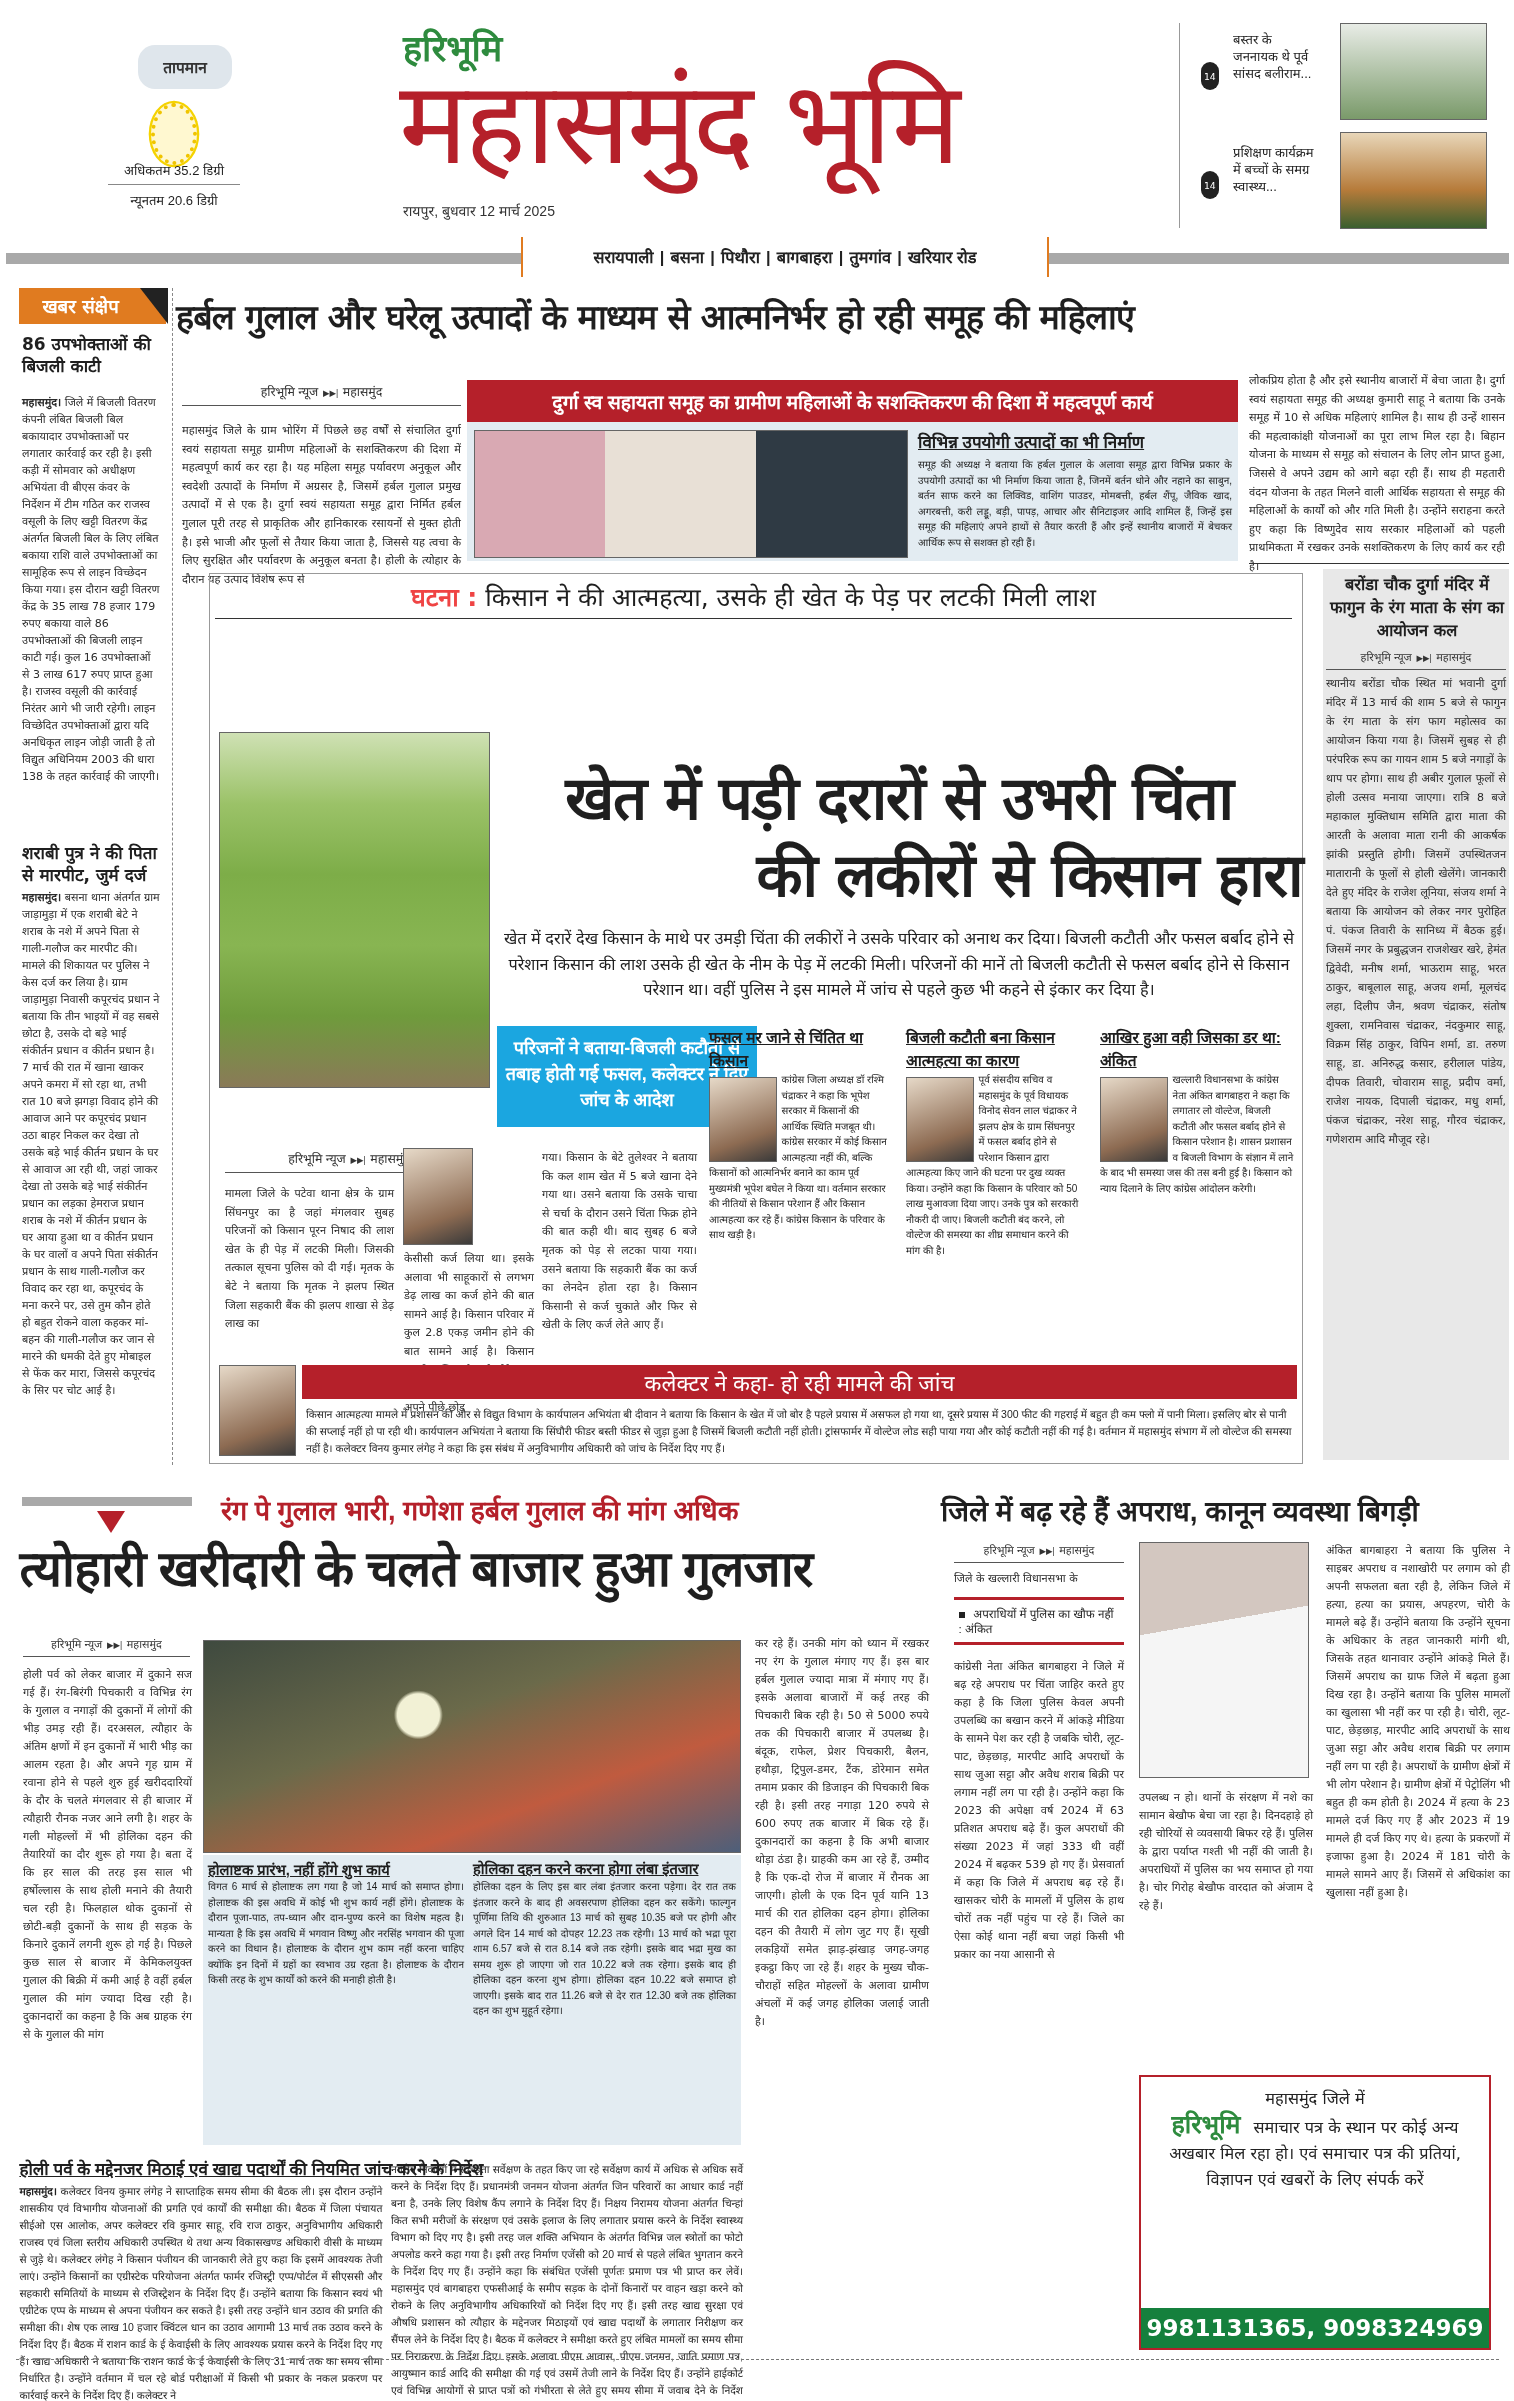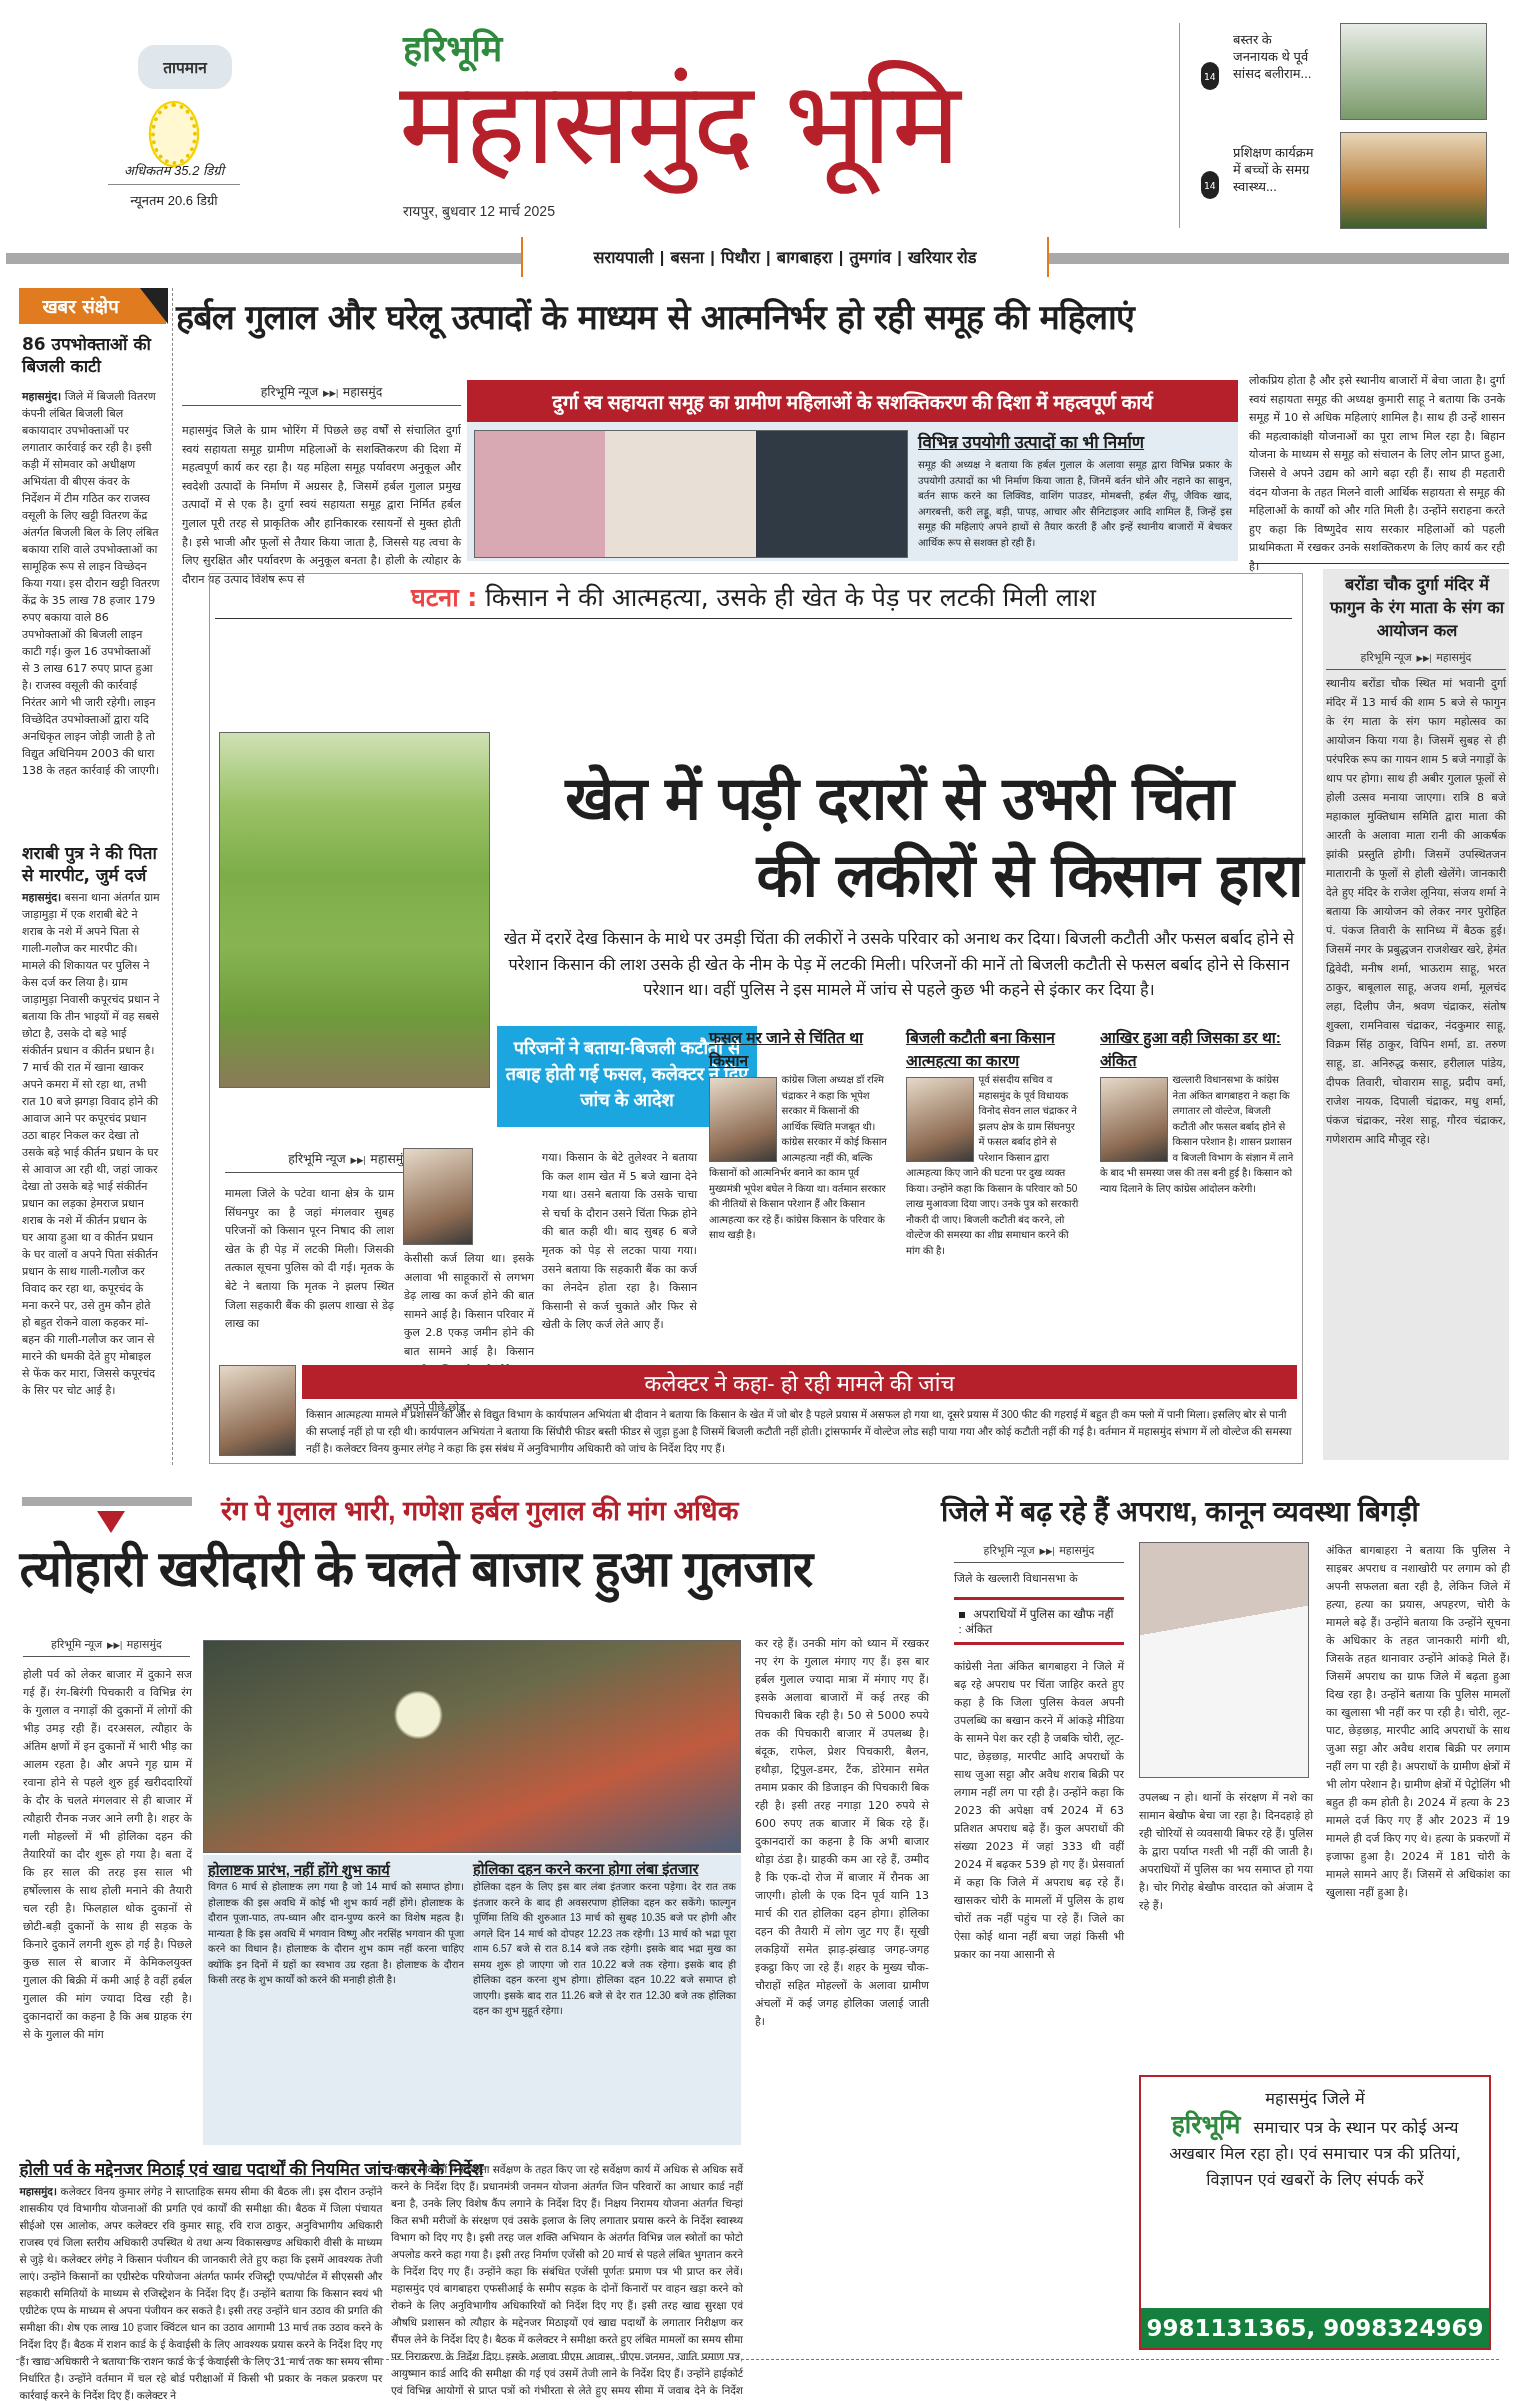--- a/index.html
+++ b/index.html
@@ -21,21 +21,21 @@
   .hr { border-top: 1.5px solid #333; }
   .vline { border-left: 0.8px dashed #888; }
 </style>
 </head>
 <body>
 
 <div class="abs" style="left:116px;top:45px;width:116px;height:155px;text-align:center;">
   <div class="cond" style="background:#dfe6ec;border-radius:17px;padding:11px 0;font-size:15.5px;font-weight:bold;color:#333;margin-left:22px;">तापमान</div>
   <div style="margin:14px auto 0;width:46px;height:62px;border-radius:50%;background:#fff8d0;border:4.6px dotted #f0c400;box-shadow:0 0 0 2.3px #f5d300;"></div>
 </div>
-<div class="abs cond" style="left:108px;top:161px;width:132px;text-align:center;font-size:13px;border-bottom:1.5px solid #888;padding-bottom:4.6px;font-style:italic;">अधिकतम 35.2 डिग्री</div>
+<div class="abs cond" style="left:108px;top:161px;width:132px;text-align:center;font-size:13px;border-bottom:1.5px solid #888;padding-bottom:4.6px;">अधिकतम 35.2 डिग्री</div>
 <div class="abs cond" style="left:108px;top:191px;width:132px;text-align:center;font-size:13px;">न्यूनतम 20.6 डिग्री</div>
 
 <div class="abs" style="left:403px;top:23px;font-family:'DejaVu Sans',sans-serif;font-size:36px;font-weight:bold;color:#2e8b3e;">हरिभूमि</div>
 <div class="abs" style="left:399px;top:54px;font-family:'DejaVu Sans',sans-serif;font-size:115px;line-height:139px;color:#b5202a;letter-spacing:-3.1px;">महासमुंद भूमि</div>
 <div class="abs cond" style="left:403px;top:201px;font-size:14px;color:#333;">रायपुर, बुधवार 12 मार्च 2025</div>
 
 <div class="abs" style="left:1179px;top:23px;height:205px;border-left:1.5px solid #999;"></div>
 <div class="abs" style="left:1185px;top:23px;width:325px;height:101px;">
   <span style="position:absolute;left:15.5px;top:39px;width:18.6px;height:28px;border-radius:9.3px;background:#222;color:#fff;font-size:9.3px;display:flex;align-items:center;justify-content:center;">14</span>
   <span class="cond" style="position:absolute;left:48px;top:7.7px;width:85px;font-size:13px;line-height:17px;">बस्तर के जननायक थे पूर्व सांसद बलीराम...</span>
@@ -60,21 +60,21 @@
   <span>तुमगांव</span>
     <span style="margin:0 6.2px;">|</span>
   <span>खरियार रोड</span>
 </div>
 
 <div class="abs" style="left:19.4px;top:288px;width:147px;height:36px;background:#e07b20;">
   <span style="position:absolute;left:23px;top:4.6px;font-size:18.6px;font-weight:bold;color:#fff;">खबर संक्षेप</span>
   <span style="position:absolute;right:-1.5px;top:0;width:0;height:0;border-right:28px solid #222;border-bottom:36px solid transparent;"></span>
 </div>
 <div class="abs" style="left:22px;top:333px;width:139px;">
-  <div style="font-size:17px;font-weight:bold;line-height:22px;margin-bottom:11px;">86 उपभोक्ताओं की बिजली काटी</div>
+  <div style="font-size:17px;font-weight:bold;line-height:22px;margin-bottom:17px;">86 उपभोक्ताओं की बिजली काटी</div>
   <div class="body-txt" style="font-size:11px;line-height:17px;text-align:left;">
     <b>महासमुंद।</b>
     <span>जिले में बिजली वितरण कंपनी लंबित बिजली बिल बकायादार उपभोक्ताओं पर लगातार कार्रवाई कर रही है। इसी कड़ी में सोमवार को अधीक्षण अभियंता वी बीएस कंवर के निर्देशन में टीम गठित कर राजस्व वसूली के लिए खट्टी वितरण केंद्र अंतर्गत बिजली बिल के लिए लंबित बकाया राशि वाले उपभोक्ताओं का सामूहिक रूप से लाइन विच्छेदन किया गया। इस दौरान खट्टी वितरण केंद्र के 35 लाख 78 हजार 179 रुपए बकाया वाले 86 उपभोक्ताओं की बिजली लाइन काटी गई। कुल 16 उपभोक्ताओं से 3 लाख 617 रुपए प्राप्त हुआ है। राजस्व वसूली की कार्रवाई निरंतर आगे भी जारी रहेगी। लाइन विच्छेदित उपभोक्ताओं द्वारा यदि अनधिकृत लाइन जोड़ी जाती है तो विद्युत अधिनियम 2003 की धारा 138 के तहत कार्रवाई की जाएगी।</span>
   </div>
 </div>
 <div class="abs" style="left:22px;top:842px;width:139px;">
   <div style="font-size:17px;font-weight:bold;line-height:22px;margin-bottom:3.1px;">शराबी पुत्र ने की पिता से मारपीट, जुर्म दर्ज</div>
   <div class="body-txt" style="font-size:11px;line-height:17px;text-align:left;">
     <b>महासमुंद।</b>
     <span>बसना थाना अंतर्गत ग्राम जाड़ामुड़ा में एक शराबी बेटे ने शराब के नशे में अपने पिता से गाली-गलौज कर मारपीट की। मामले की शिकायत पर पुलिस ने केस दर्ज कर लिया है। ग्राम जाड़ामुड़ा निवासी कपूरचंद प्रधान ने बताया कि तीन भाइयों में वह सबसे छोटा है, उसके दो बड़े भाई संकीर्तन प्रधान व कीर्तन प्रधान है। 7 मार्च की रात में खाना खाकर अपने कमरा में सो रहा था, तभी रात 10 बजे झगड़ा विवाद होने की आवाज आने पर कपूरचंद प्रधान उठा बाहर निकल कर देखा तो उसके बड़े भाई कीर्तन प्रधान के घर से आवाज आ रही थी, जहां जाकर देखा तो उसके बड़े भाई संकीर्तन प्रधान का लड़का हेमराज प्रधान शराब के नशे में कीर्तन प्रधान के घर आया हुआ था व कीर्तन प्रधान के घर वालों व अपने पिता संकीर्तन प्रधान के साथ गाली-गलौज कर विवाद कर रहा था, कपूरचंद के मना करने पर, उसे तुम कौन होते हो बहुत रोकने वाला कहकर मां-बहन की गाली-गलौज कर जान से मारने की धमकी देते हुए मोबाइल से फेंक कर मारा, जिससे कपूरचंद के सिर पर चोट आई है।</span>

